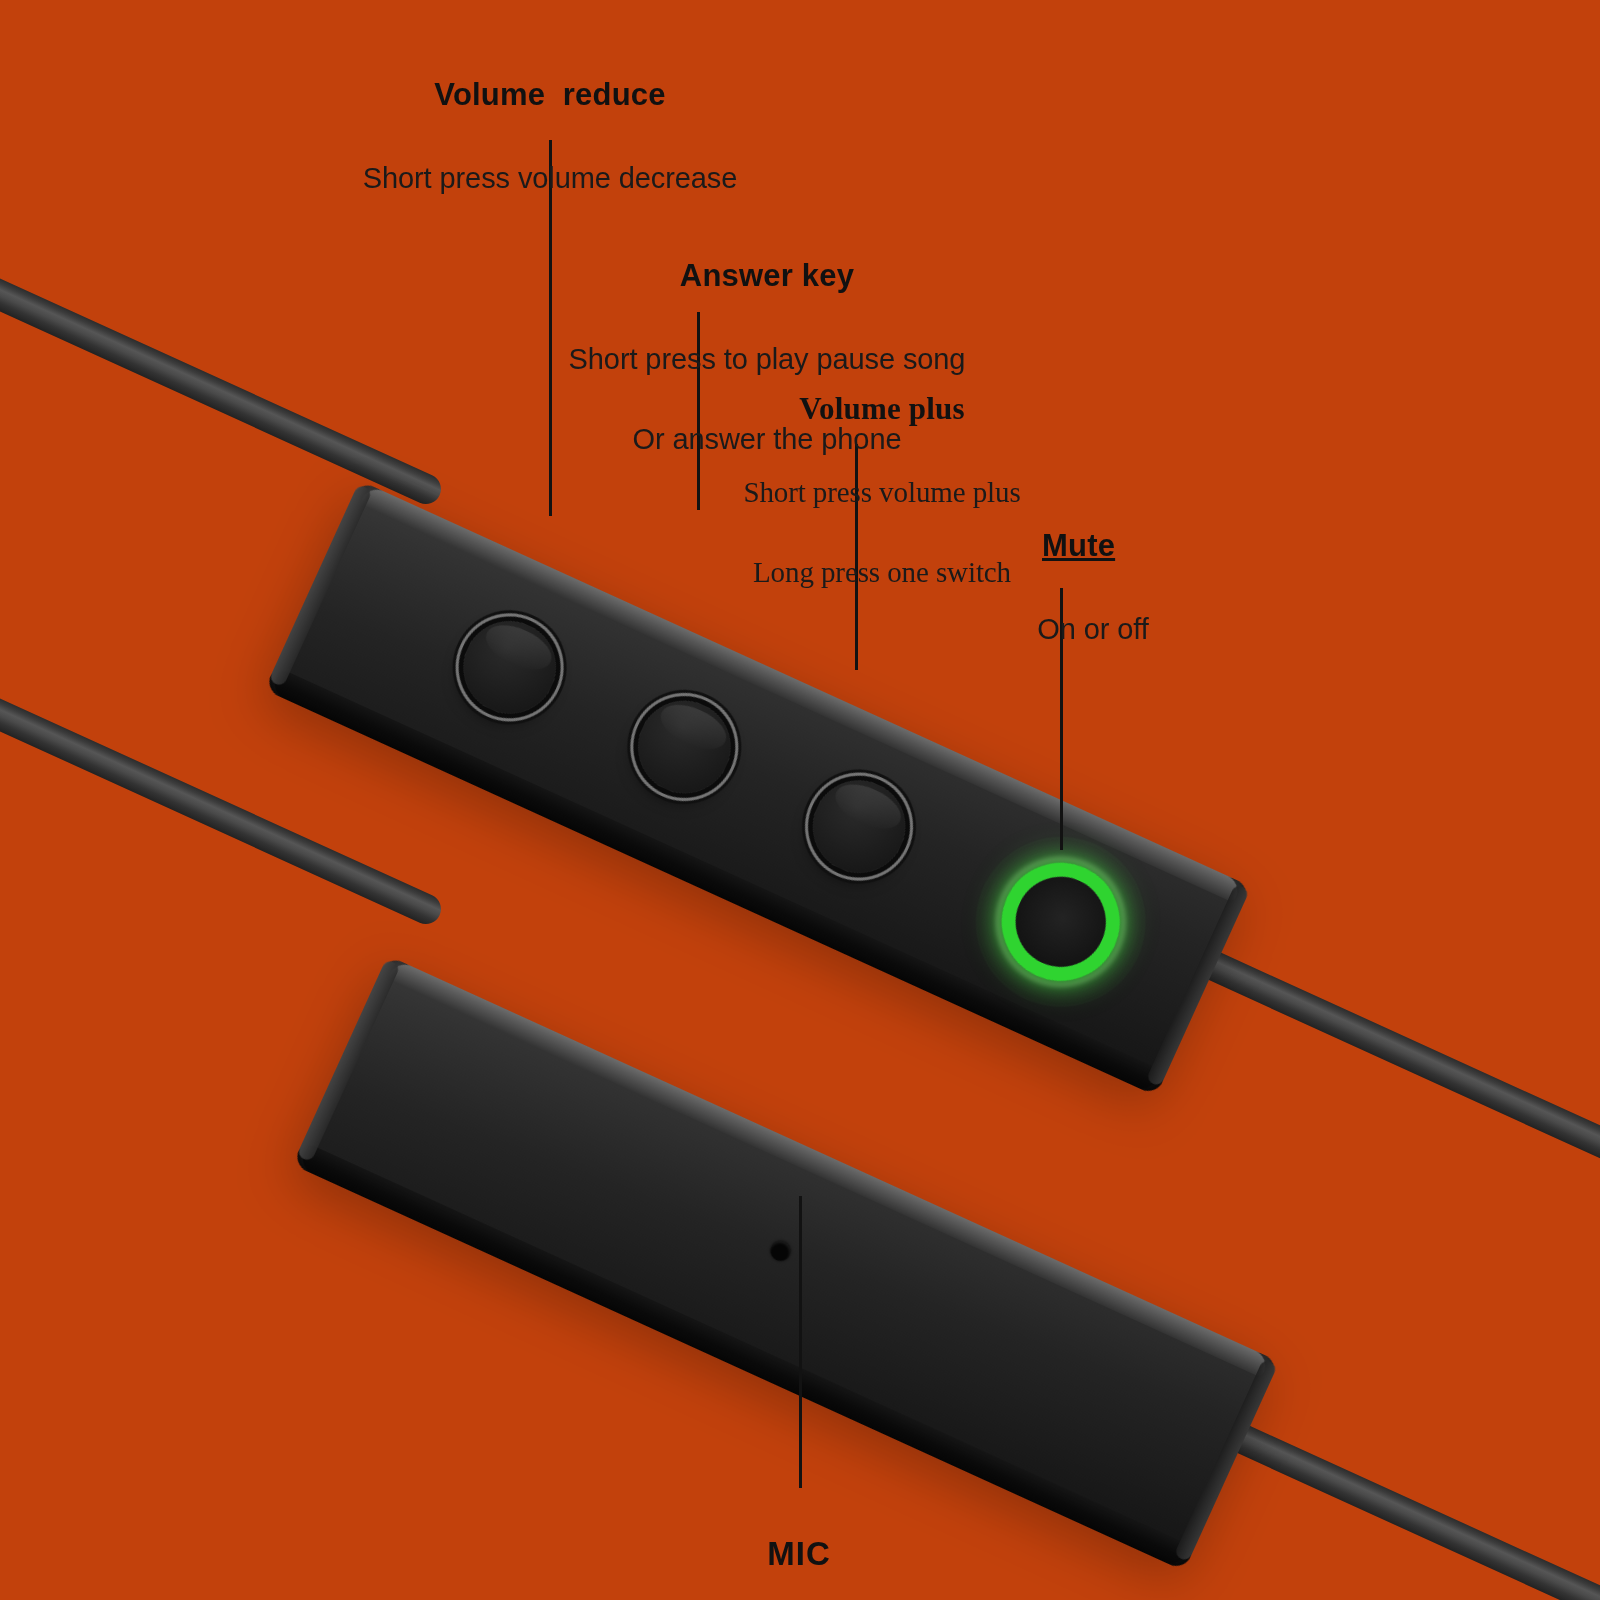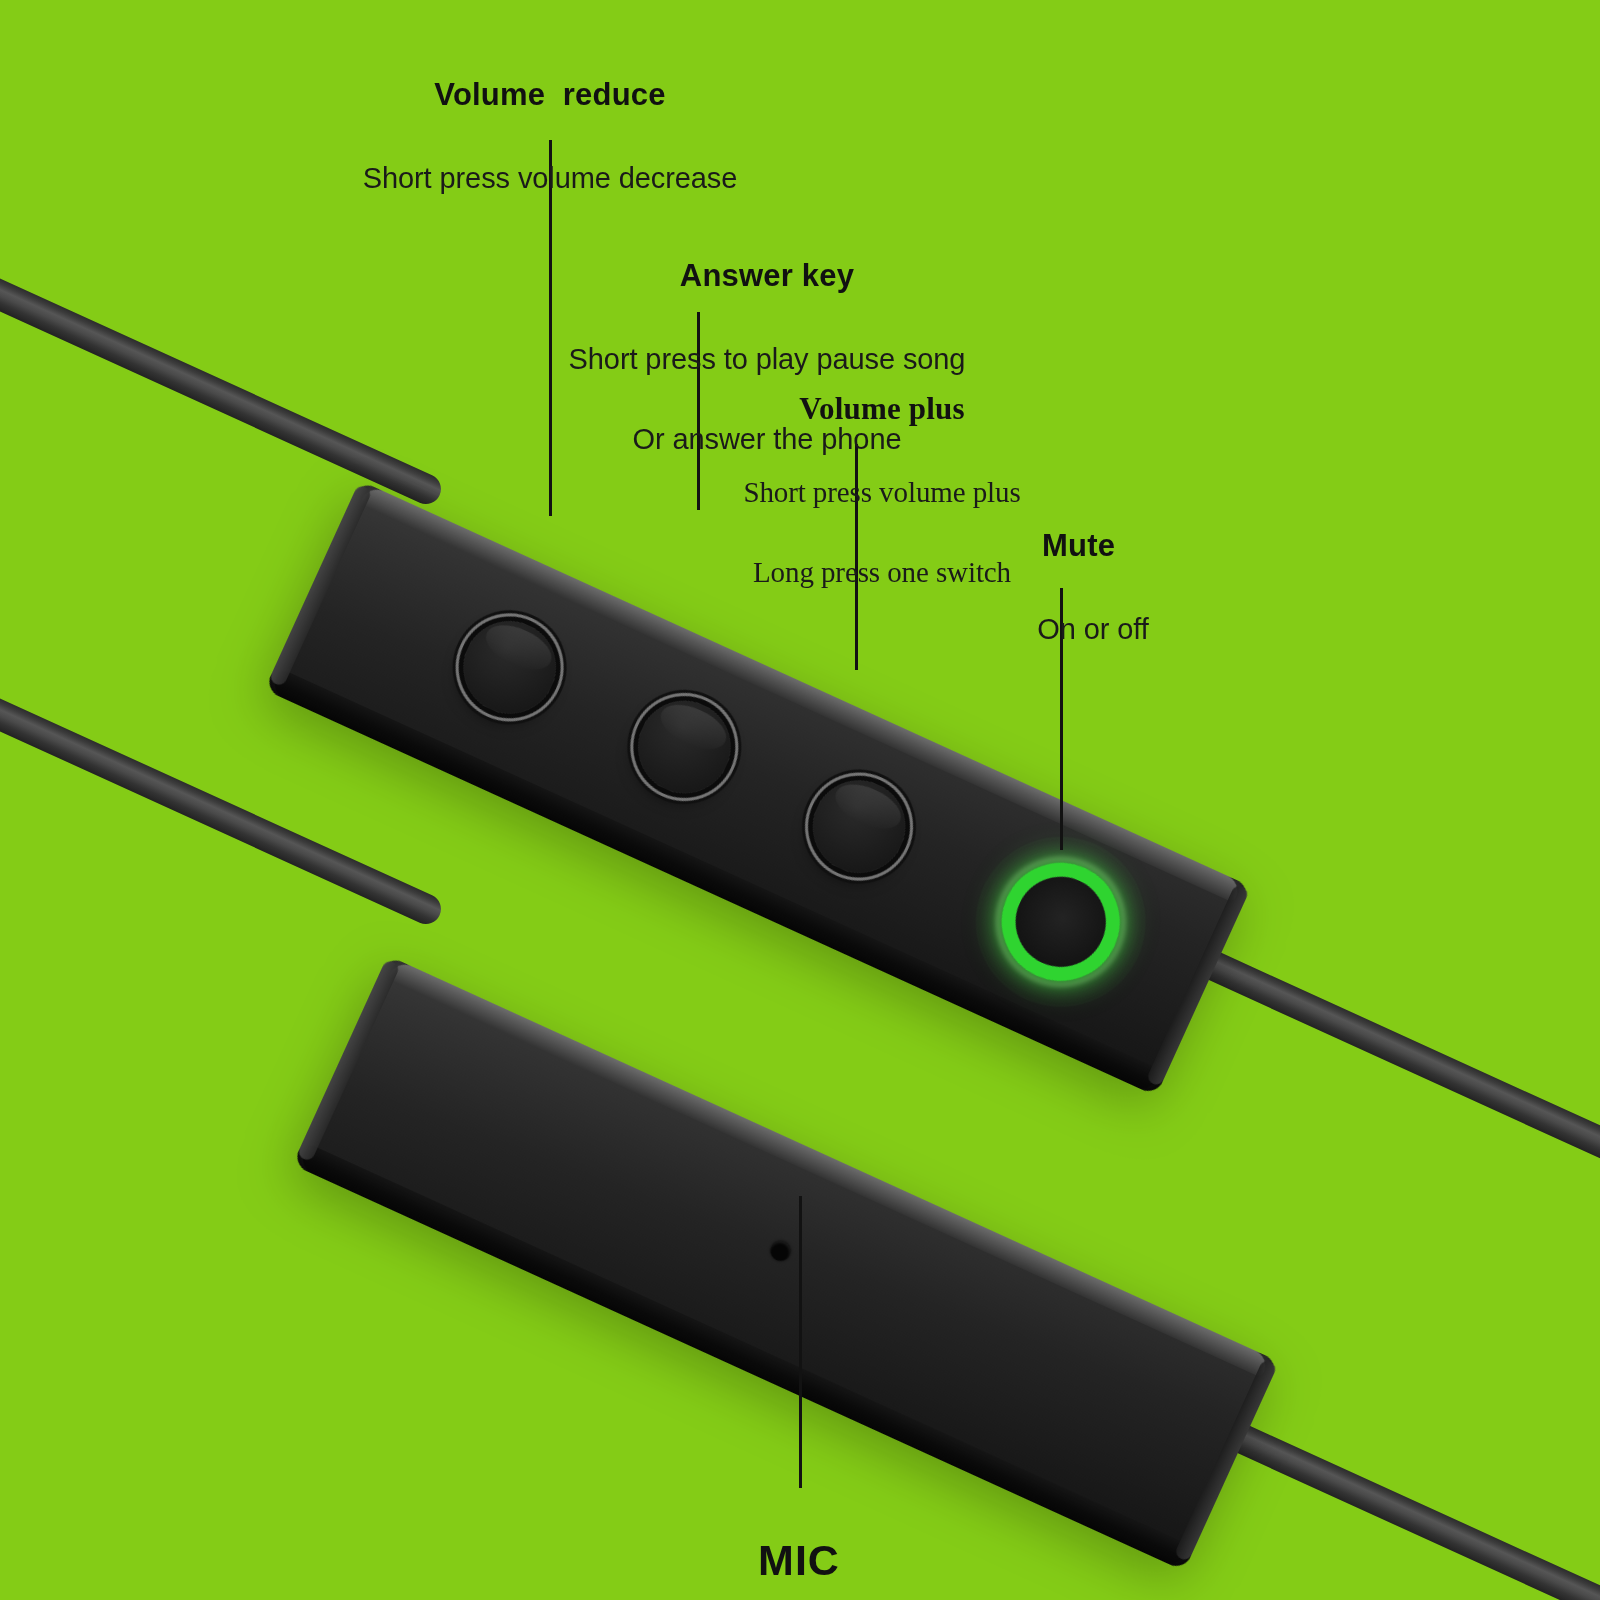--- a/index.html
+++ b/index.html
@@ -4,21 +4,21 @@
 <style>
   html, body {
     margin: 0;
     padding: 0;
     background: #ffffff;
   }
   #stage {
     position: relative;
     width: 1600px;
     height: 1600px;
-    background: #84cc16;
+    background: #c2410c;
     overflow: hidden;
     font-family: "Liberation Sans", sans-serif;
     color: #111111;
   }
 
   
   .callout {
     position: absolute;
     text-align: center;
     line-height: 1.17;
@@ -32,21 +32,21 @@
     margin-bottom: 3px;
     color: #111111;
   }
   .callout .c-line {
     display: block;
     font-size: 29px;
     letter-spacing: -0.1px;
     color: #1a1a1a;
     margin-top: 8px;
   }
-  .callout.left-head .c-title { text-align: left; padding-left: 8px; }
+  .callout.left-head .c-title { text-align: left; padding-left: 8px; text-decoration: underline; }
 
   
   .leader {
     position: absolute;
     background: #121212;
     width: 3px;
     transform-origin: top center;
   }
 
   
@@ -246,16 +246,16 @@
     <span class="c-line">Short press volume plus</span>
     <span class="c-line">Long press one switch</span>
   </div>
 
   <div class="callout left-head" style="left: 892px; top: 491px; width: 402px;">
     <span class="c-title" style="text-align:left; padding-left:150px;">Mute</span>
     <span class="c-line">On or off</span>
   </div>
 
   <div class="callout" style="left: 699px; top: 1498px; width: 200px;">
-    <span class="c-title" style="font-size: 43px; letter-spacing: 1px;">MIC</span>
+    <span class="c-title" style="font-size: 33px; letter-spacing: 1px;">MIC</span>
   </div>
 
 </div>
 
 </body></html>

